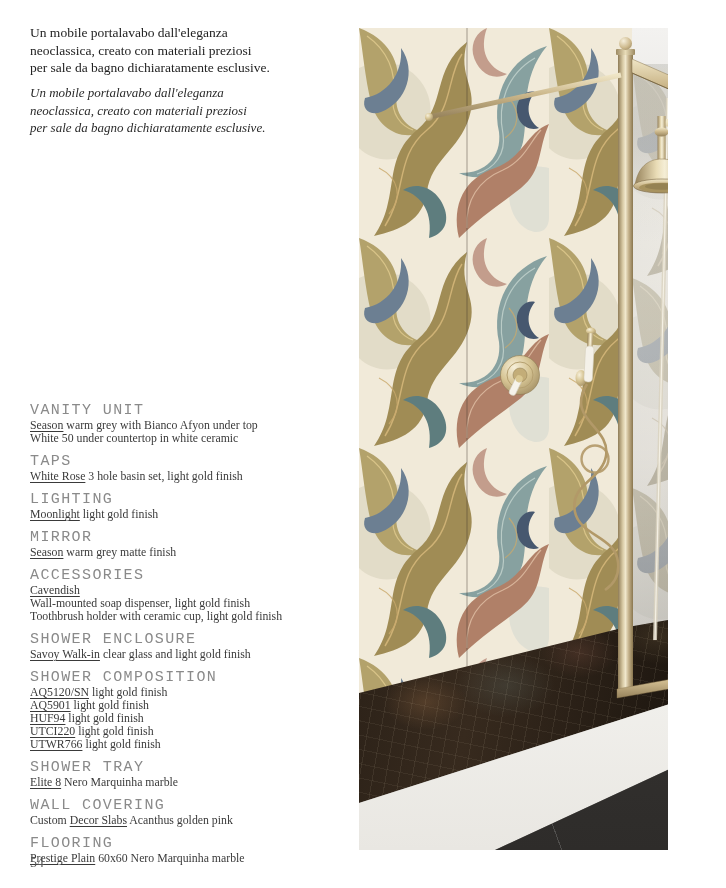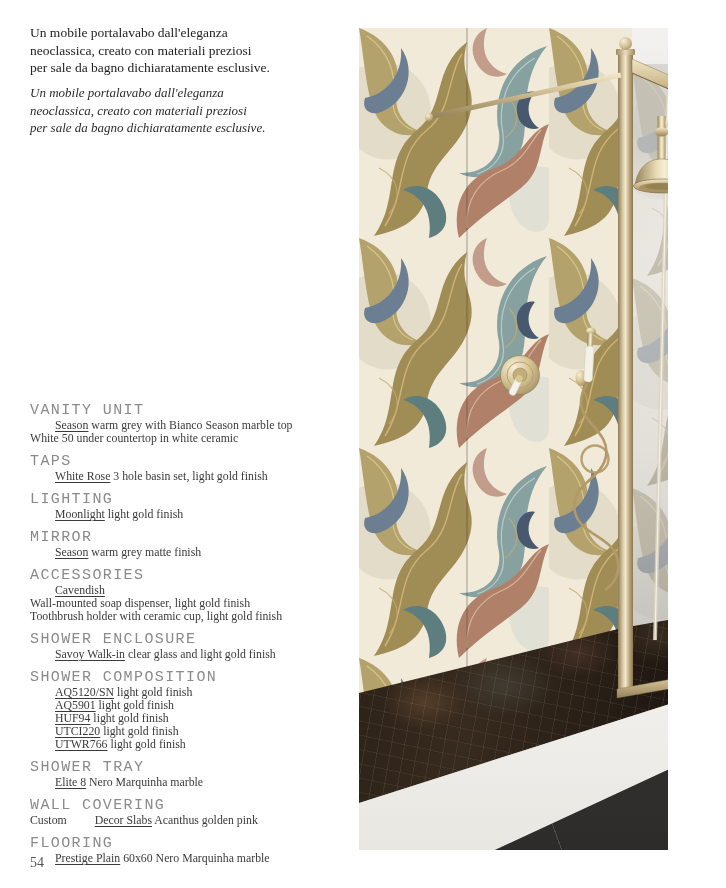--- a/index.html
+++ b/index.html
@@ -10,21 +10,21 @@
   .intro{position:absolute;left:30px;top:24px;color:#222;}
   .intro .ln{font-size:13.5px;line-height:17.5px;white-space:nowrap;}
   .intro-italic{position:absolute;left:30px;top:84px;color:#2a2a2a;font-style:italic;}
   .intro-italic .ln{font-size:13px;line-height:17.5px;white-space:nowrap;}
 
   .specs{position:absolute;left:30px;top:405px;width:320px;}
   .spec-section{margin-bottom:11px;}
   .spec-heading{font-family:Liberation Mono, monospace;font-size:15px;letter-spacing:1.4px;
                 color:#8a8a8a;line-height:11px;margin-bottom:3px;}
   .spec-line{font-size:11.8px;line-height:13px;color:#3a3a3a;white-space:nowrap;}
-  .spec-line .u{text-decoration:underline;text-underline-offset:2px;text-decoration-thickness:0.8px;cursor:pointer;margin-left:25px;}
+  .spec-line .u{text-decoration:underline;text-underline-offset:2px;text-decoration-thickness:0.8px;cursor:pointer;}
   .pagenum{position:absolute;left:30px;top:855px;font-size:14px;color:#555;}
 
   
   .photo{position:absolute;left:359px;top:28px;width:367px;height:822px;overflow:hidden;
          background:linear-gradient(to bottom,#f3f2f0 0px,#eceae7 80px,#e2e0dc 250px,
                     #d2d0cc 420px,#bdbbb7 520px,#a5a3a0 600px,#9a9894 660px,#8f8d89 822px);}
   .photo *{position:absolute;}
   .cornice-band{left:318px;top:50px;width:49px;height:10px;background:#d5d3cf;filter:blur(1px);}
   .window-frame{left:311px;top:205px;width:11px;height:285px;background:rgba(182,179,173,0.55);
                 filter:blur(2px);}
@@ -81,21 +81,21 @@
   <div class="intro-italic">
     <div class="ln">Un mobile portalavabo dall'eleganza</div>
     <div class="ln">neoclassica, creato con materiali preziosi</div>
     <div class="ln">per sale da bagno dichiaratamente esclusive.</div>
   </div>
 
   <div class="specs">
 
     <div class="spec-section">
       <div class="spec-heading">VANITY UNIT</div>
-      <div class="spec-line"><span class="u">Season</span><span> warm grey with Bianco Season marble top</span></div>
+      <div class="spec-line"><span class="u">Season</span><span> warm grey with Bianco Afyon under top</span></div>
       <div class="spec-line"><span>White 50 under countertop in white ceramic</span></div>
     </div>
 
     <div class="spec-section">
       <div class="spec-heading">TAPS</div>
       <div class="spec-line"><span class="u">White Rose</span><span> 3 hole basin set, light gold finish</span></div>
     </div>
 
     <div class="spec-section">
       <div class="spec-heading">LIGHTING</div>

